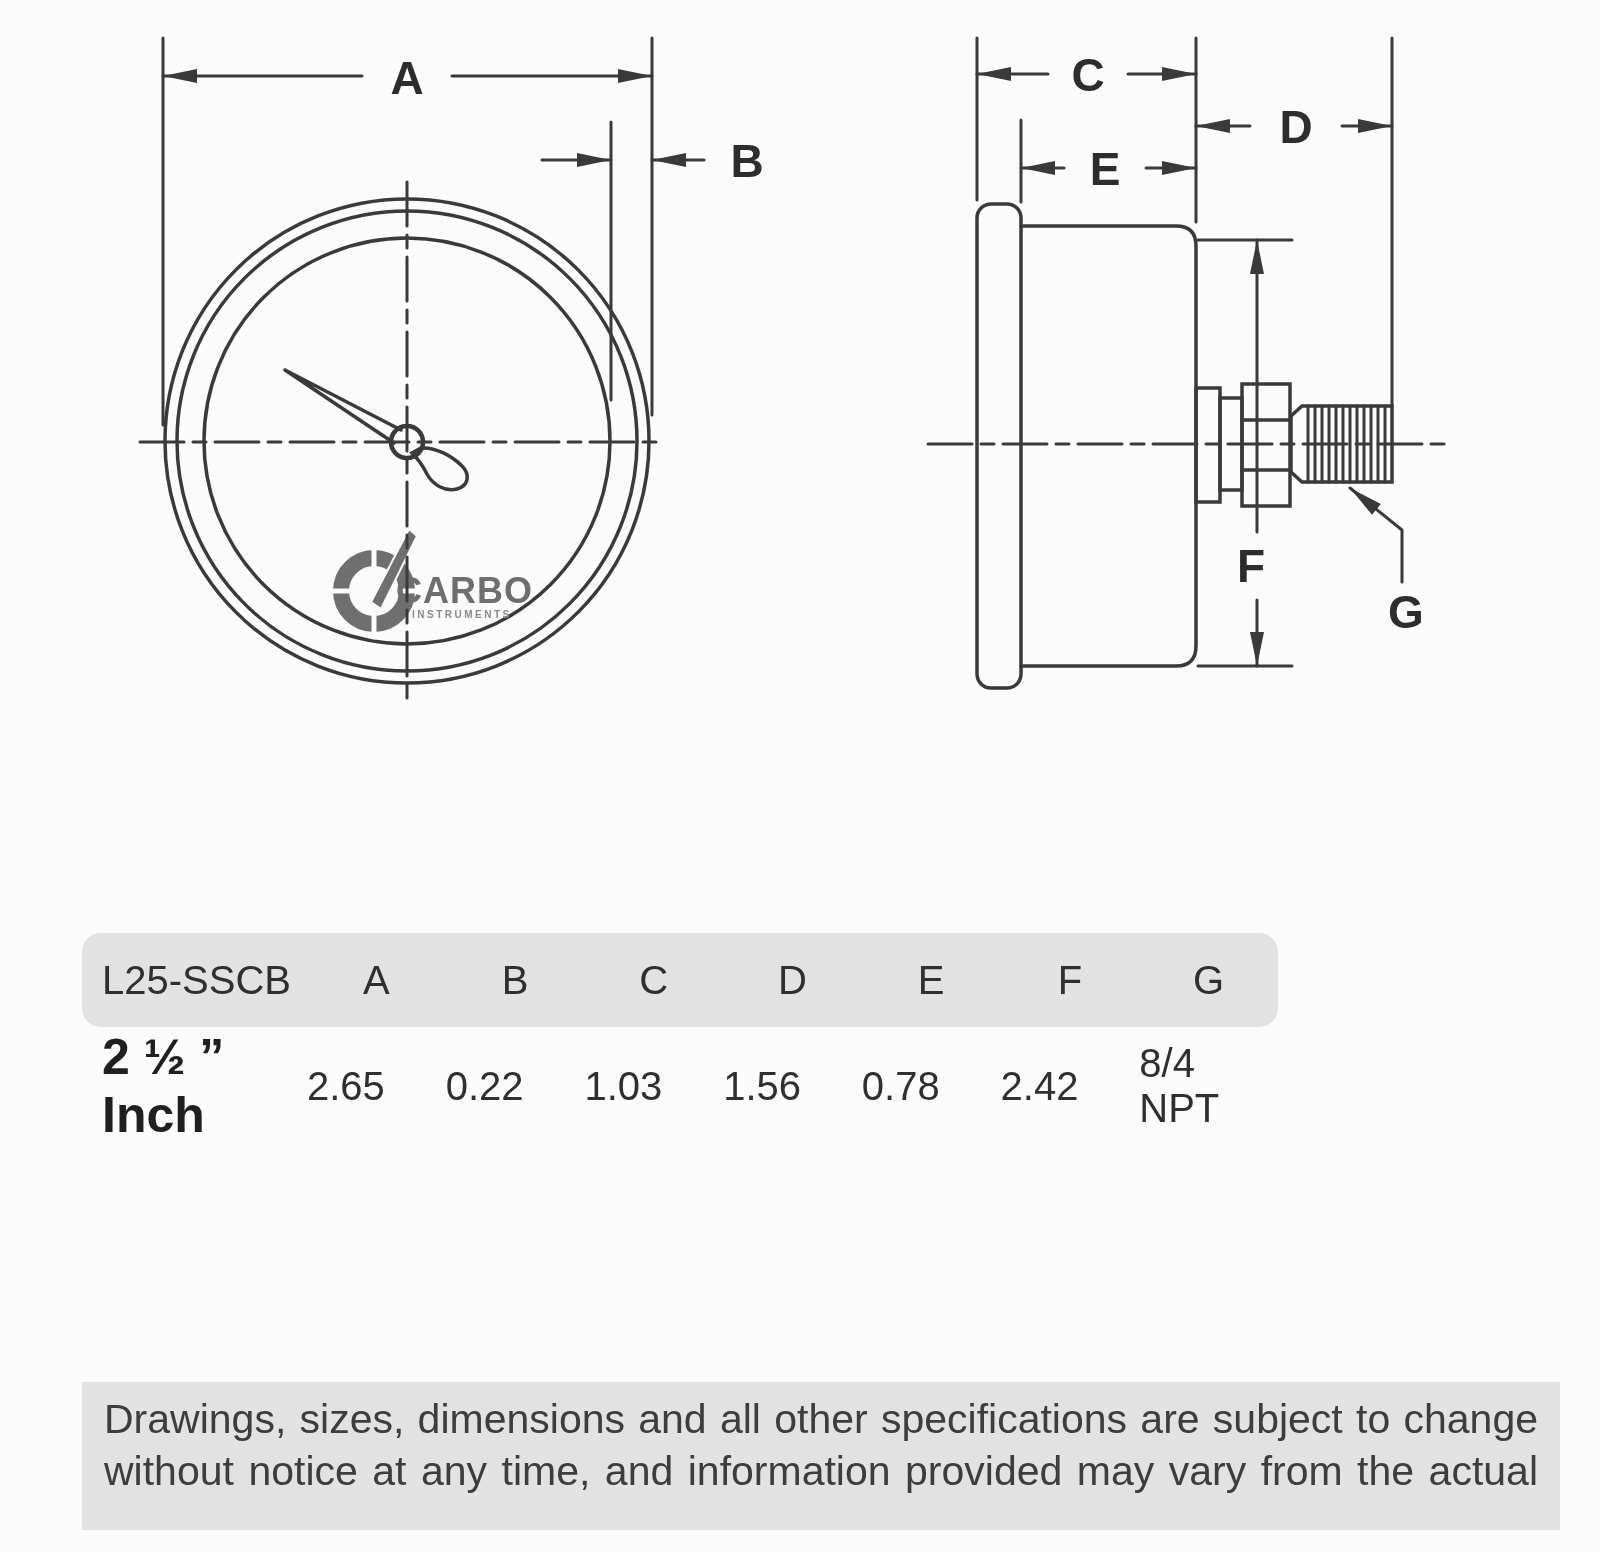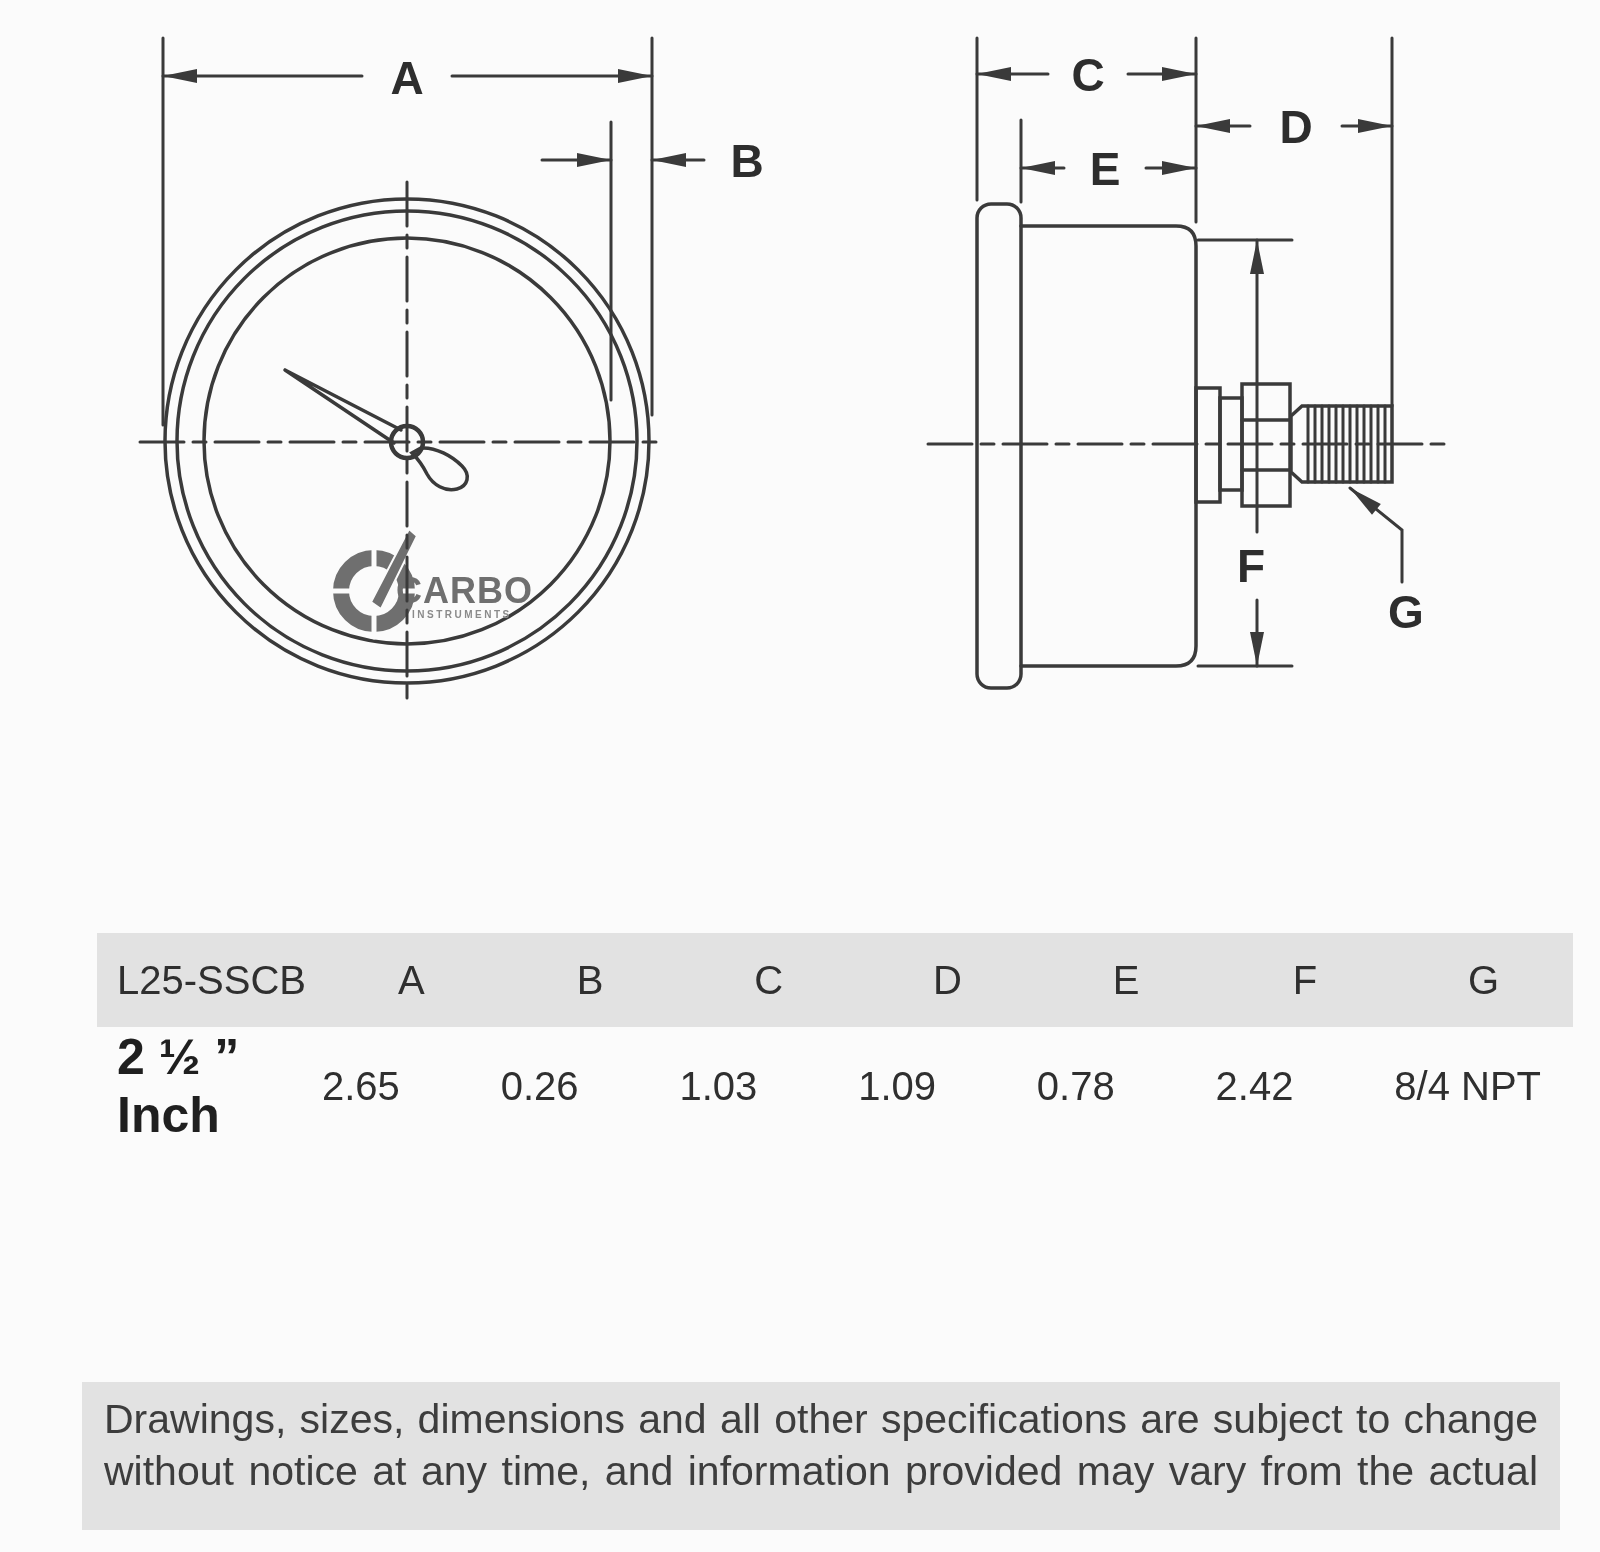--- a/index.html
+++ b/index.html
@@ -8,23 +8,24 @@
     width:1600px;height:1552px;
     background:#fbfbfb;
     font-family:"Liberation Sans", sans-serif;
     color:#2e2e2e;
     overflow:hidden;
   }
   .drawing{position:absolute;left:0;top:0;}
 
   
   .spec-header,.spec-values{
-    position:absolute;left:97px;width:1476px;
+    position:absolute;left:82px;width:1196px;
     display:grid;grid-template-columns:225px repeat(7,1fr);
     align-items:center;
+    border-radius:19px;
   }
   .spec-header{top:933px;height:94px;background:#e2e2e2;}
   .spec-values{top:1028px;height:95px;}
   .spec-model{font-size:40px;padding-left:20px;color:#2f2f2f;}
   .spec-col{font-size:40px;text-align:center;color:#2f2f2f;}
   .spec-size{font-size:50px;font-weight:bold;padding-left:20px;color:#1f1f1f;}
   .spec-val{font-size:40px;color:#2f2f2f;}
 
   
   .disclaimer{
@@ -183,23 +184,23 @@
     <div class="spec-col">C</div>
     <div class="spec-col">D</div>
     <div class="spec-col">E</div>
     <div class="spec-col">F</div>
     <div class="spec-col">G</div>
   </div>
 
   <div class="spec-values">
     <div class="spec-size">2 ½ ” Inch</div>
     <div class="spec-val">2.65</div>
-    <div class="spec-val">0.26</div>
+    <div class="spec-val">0.22</div>
     <div class="spec-val">1.03</div>
-    <div class="spec-val">1.09</div>
+    <div class="spec-val">1.56</div>
     <div class="spec-val">0.78</div>
     <div class="spec-val">2.42</div>
     <div class="spec-val">8/4 NPT</div>
   </div>
 
   <div class="disclaimer">
     <div class="dline">Drawings, sizes, dimensions and all other specifications are subject to change</div>
     <div class="dline">without notice at any time, and information provided may vary from the actual</div>
   </div>
 

